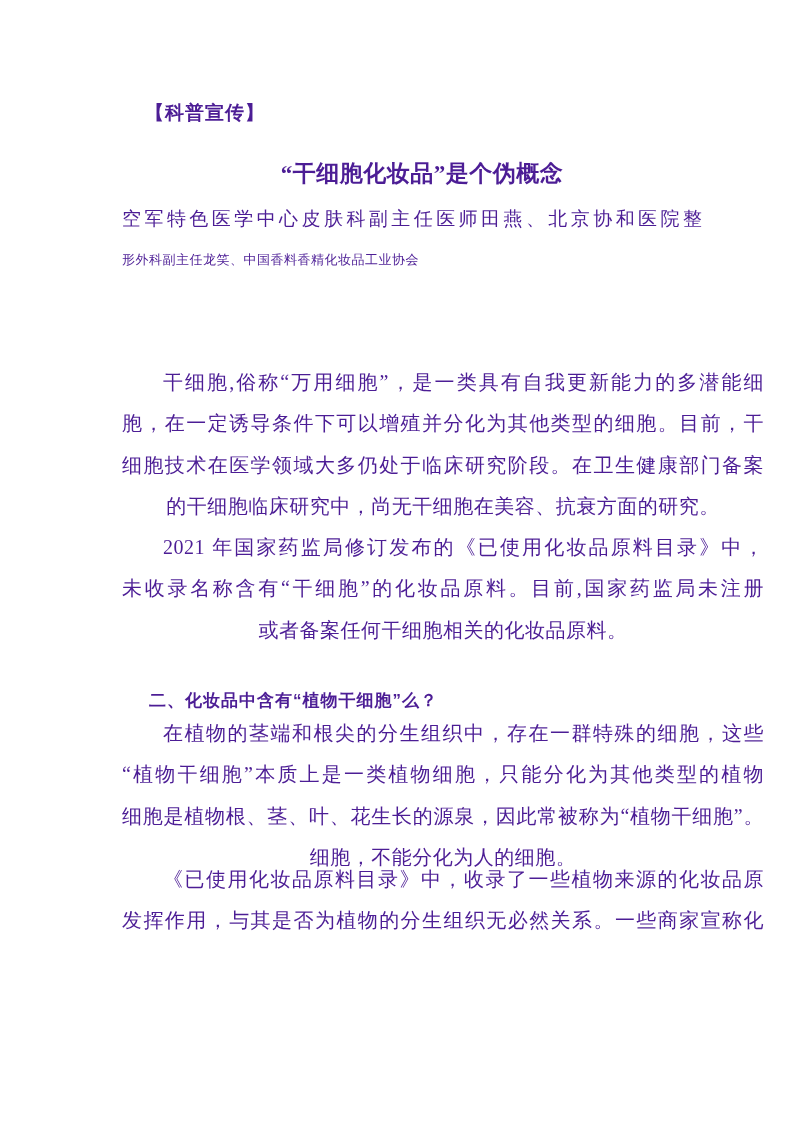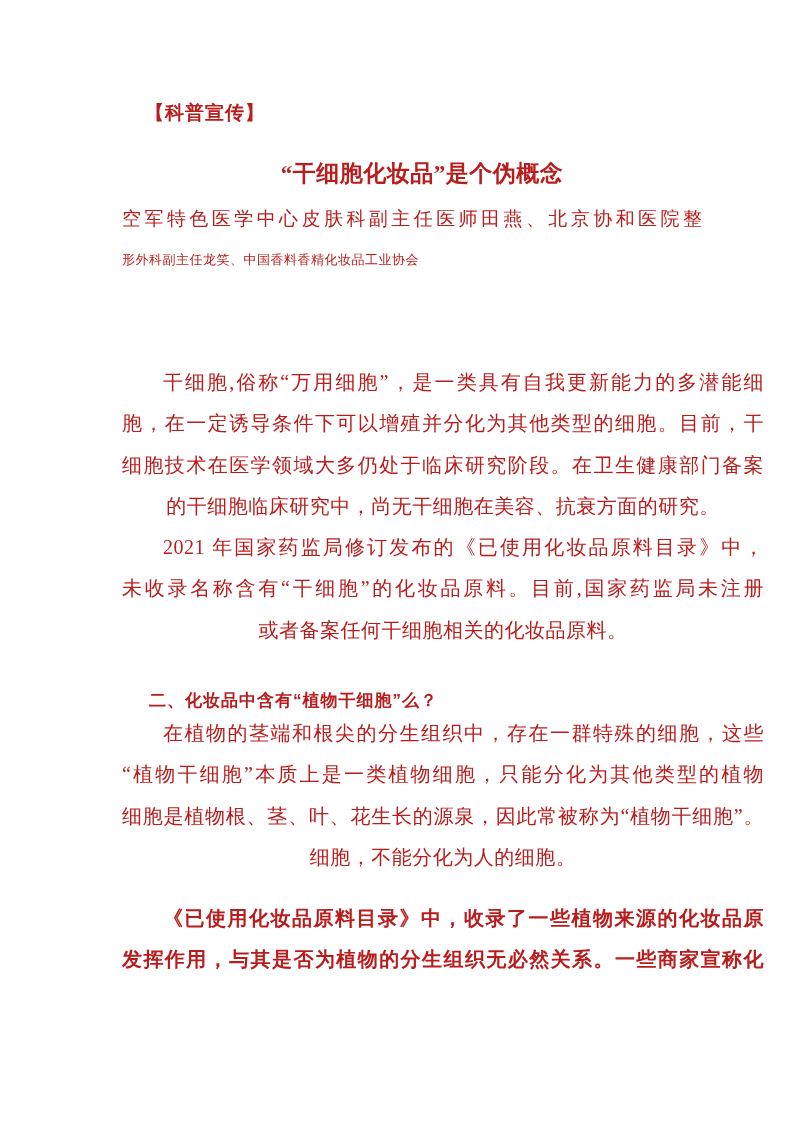--- a/index.html
+++ b/index.html
@@ -1,20 +1,20 @@
 <!DOCTYPE html>
 <html><head>
 <meta charset="utf-8">
 <style>
   html,body { margin:0; padding:0; background:#ffffff; }
   .page {
     position:relative;
     width:793px; height:1122px;
     background:#ffffff;
-    color:#b91c1c;
+    color:#4c1d95;
     font-family:"Liberation Serif","DejaVu Serif",serif;
     overflow:hidden;
   }
   .kicker {
     position:absolute; left:145px; top:100px;
     font-size:19px; font-weight:bold; letter-spacing:1px;
     font-family:"Liberation Sans","DejaVu Sans",sans-serif;
   }
   .doc-title {
     position:absolute; left:122px; top:158px; width:600px;
@@ -37,21 +37,21 @@
   }
   .h1 { top:315px; }
   .h2 { top:689px; }
   .para {
     position:absolute; left:122px; width:642px;
     font-size:20px; line-height:41.4px; letter-spacing:0.5px;
   }
   .p1a { top:362px; }
   .p1b { top:527px; }
   .p2a { top:713px; }
-  .p2b { top:898px;font-weight:bold; }
+  .p2b { top:859px; }
   .tline { display:block; height:41.4px; white-space:nowrap;text-align:center; }
   .just { white-space:normal; text-align:justify; text-align-last:justify; }
   .first { padding-left:41px; }
 </style>
 </head>
 <body>
 
 <div class="page">
 
   <div class="kicker">【科普宣传】</div>

